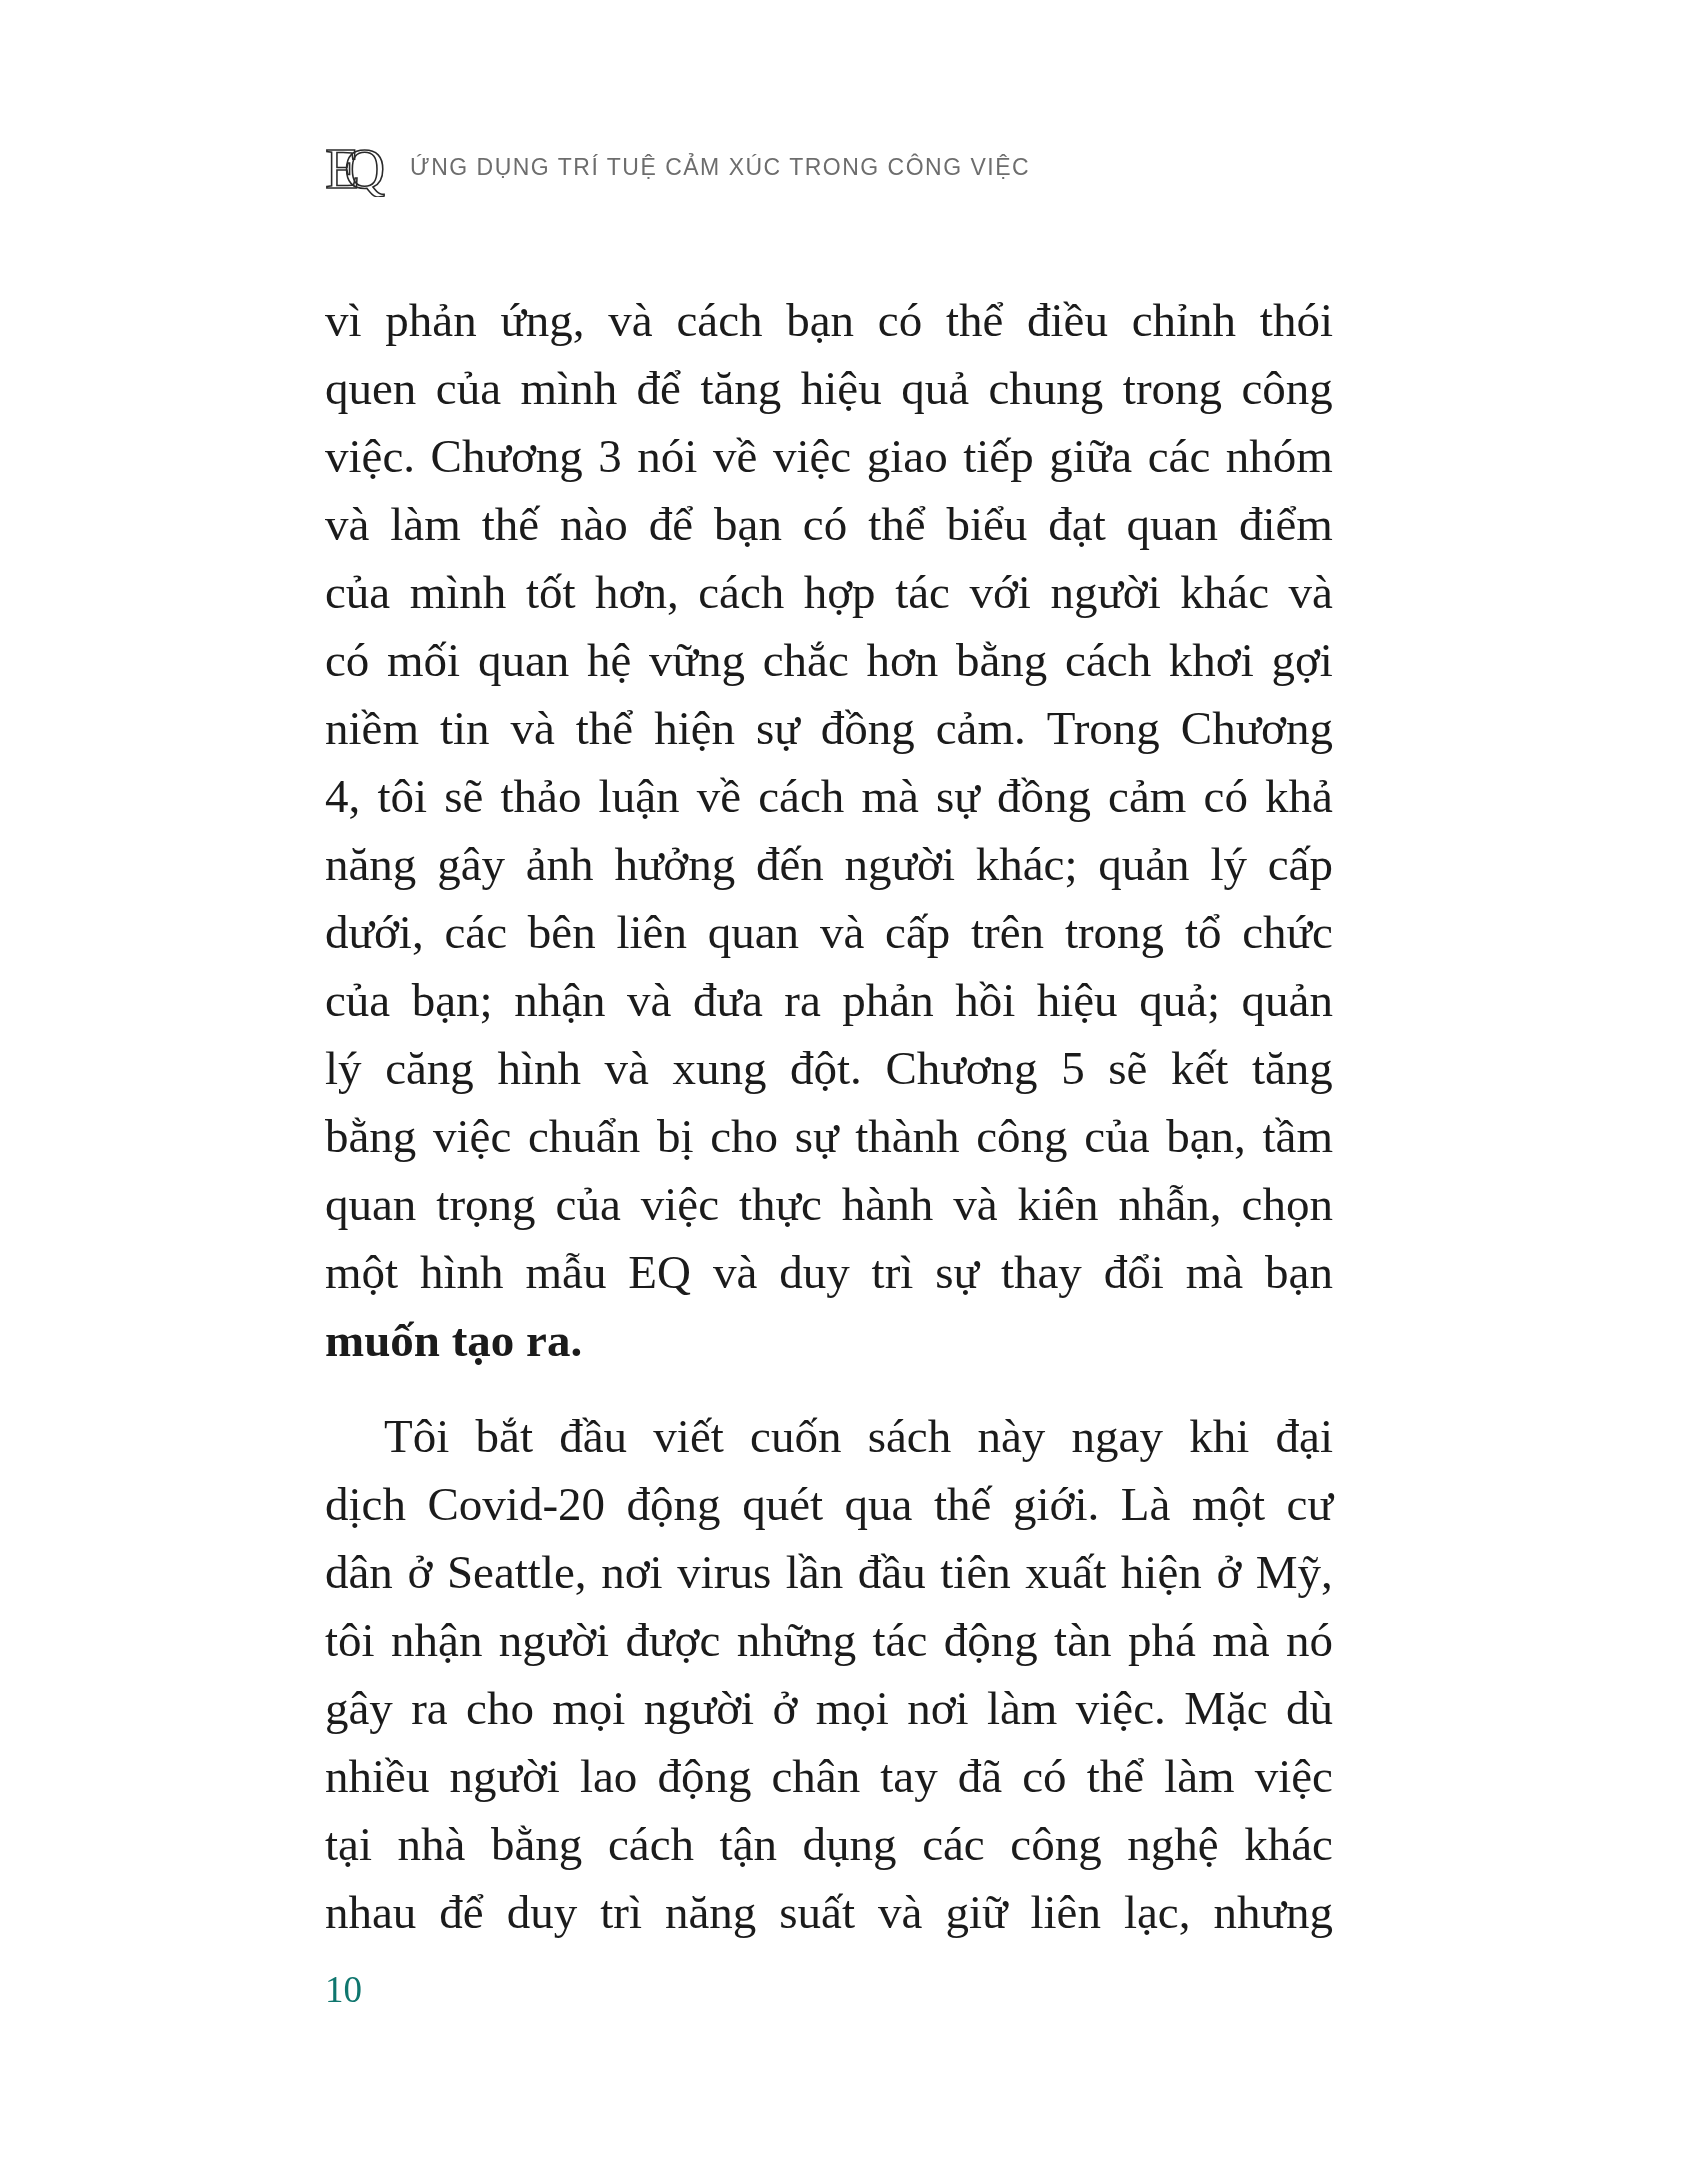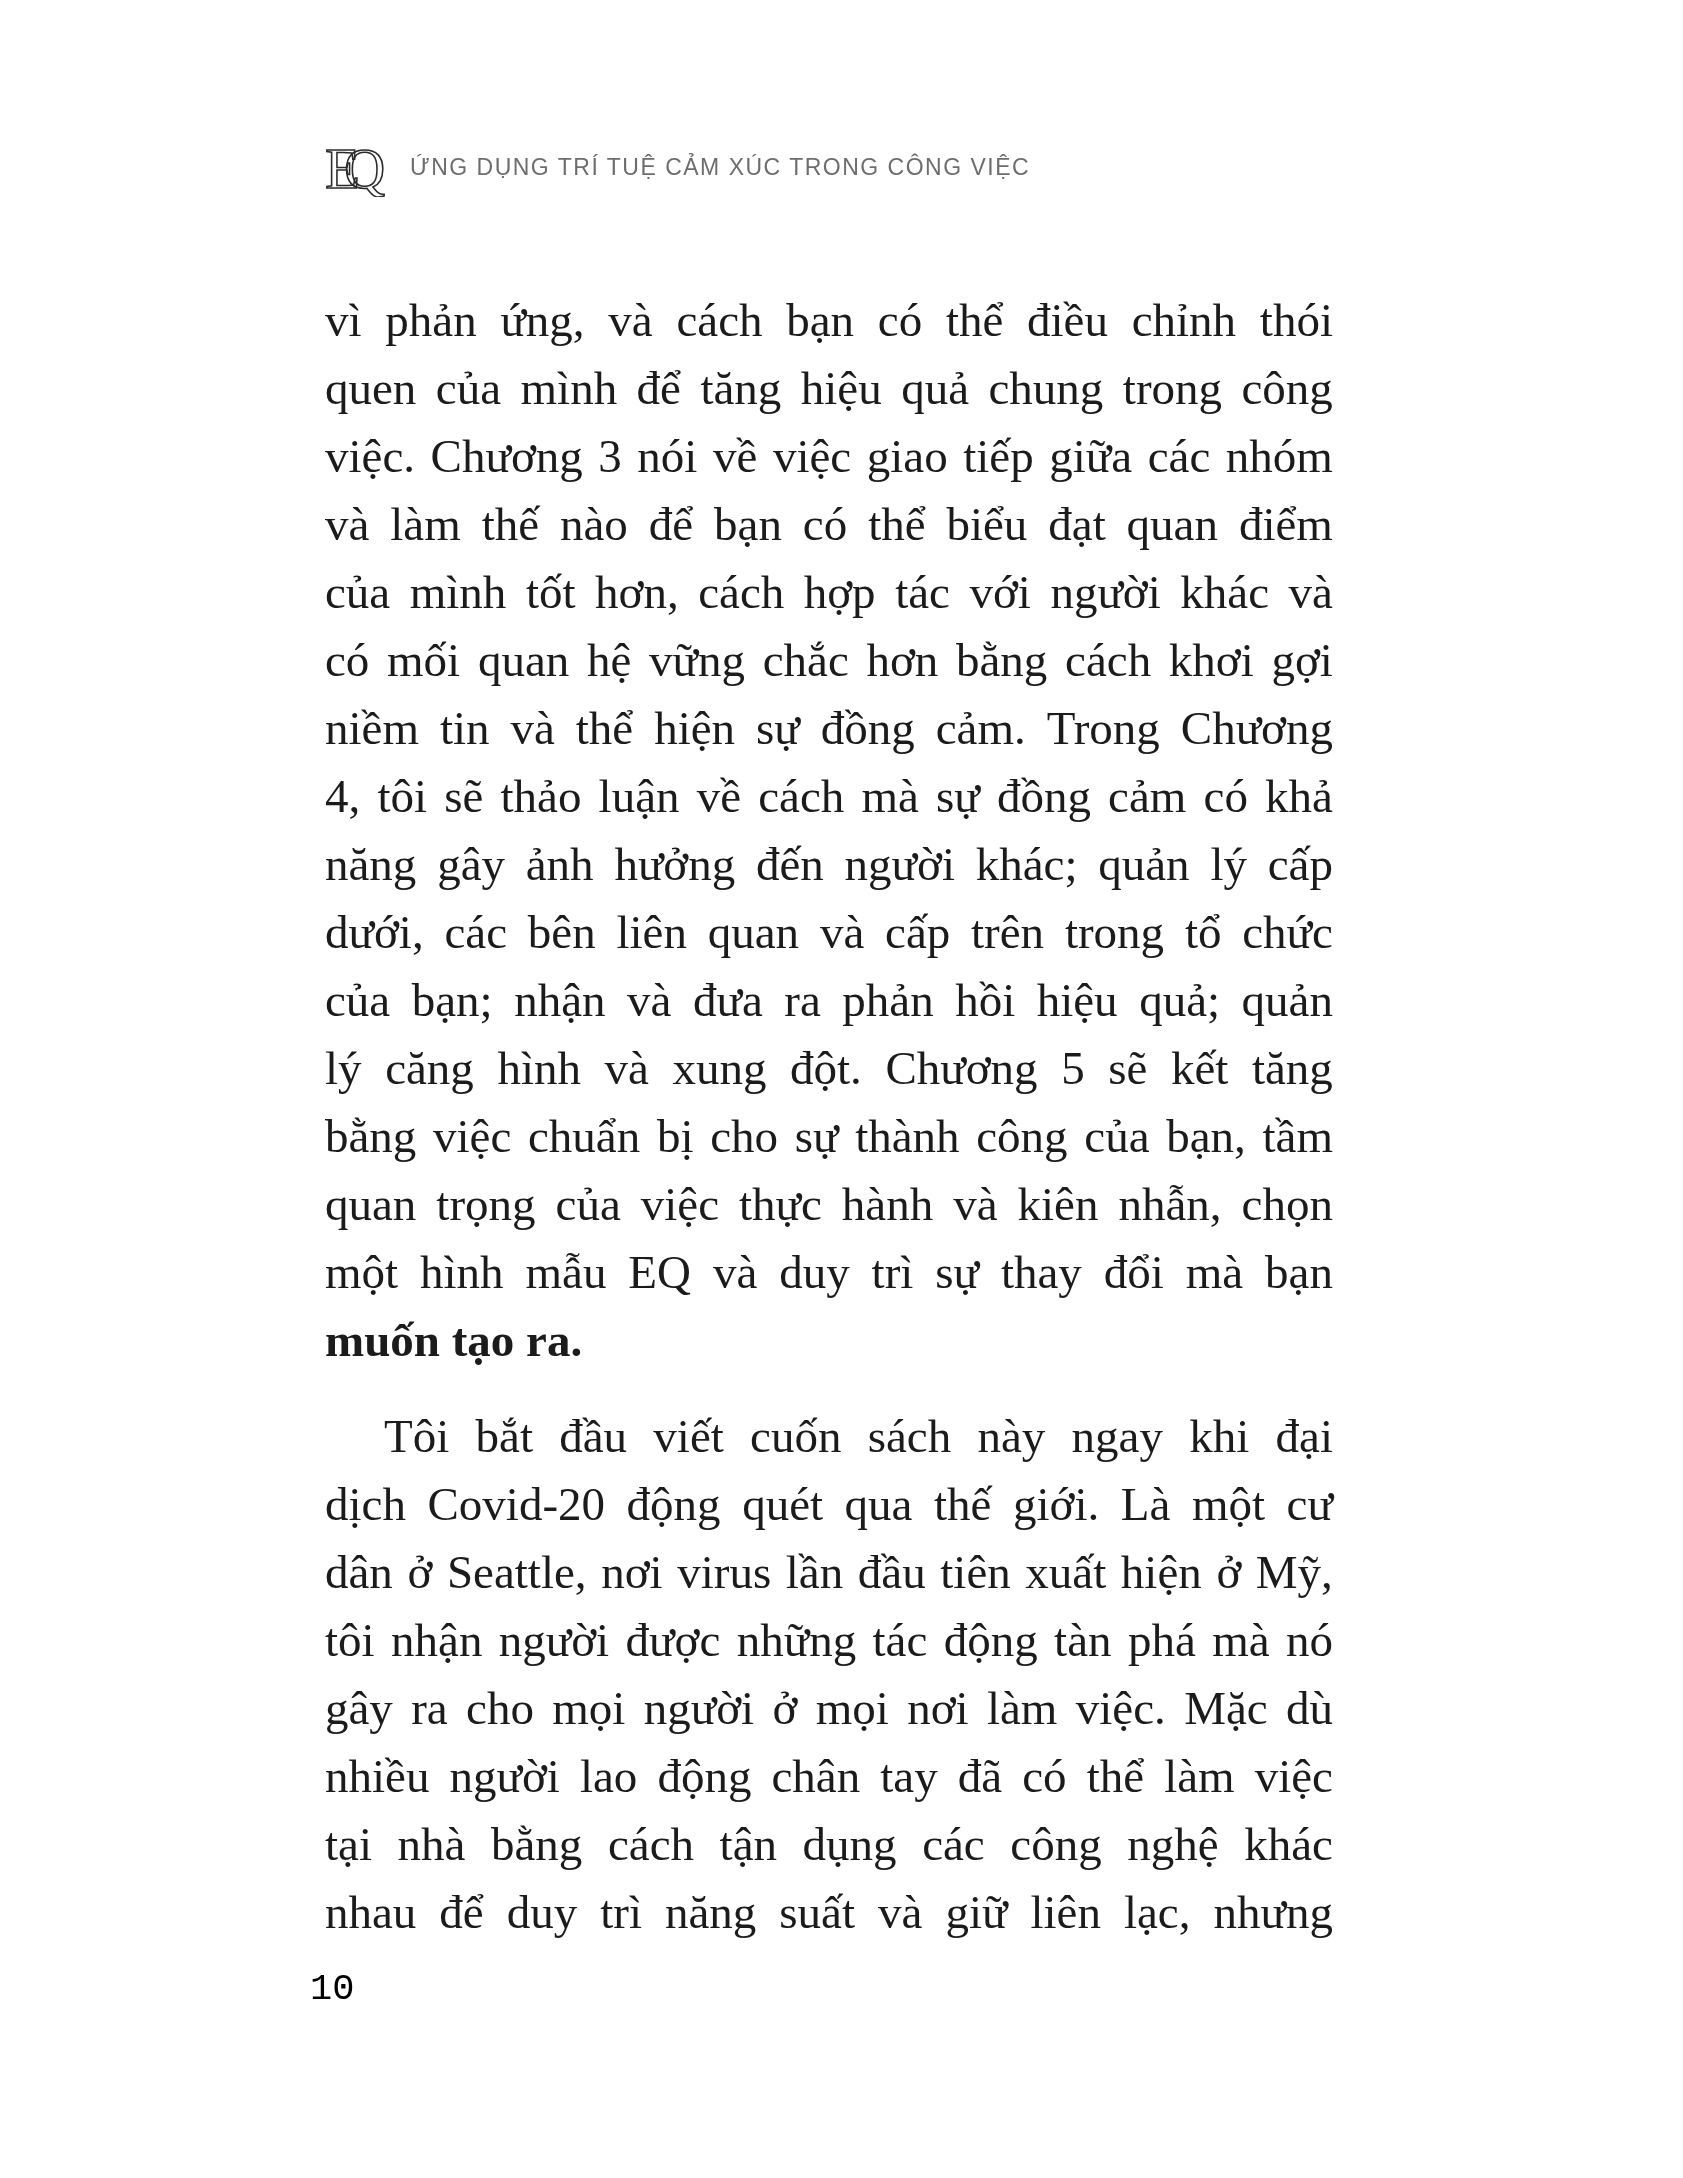--- a/index.html
+++ b/index.html
@@ -47,24 +47,24 @@
   .line.just {
     display:flex;
     justify-content:space-between;
     align-items:baseline;
   }
   .line.indent { padding-left:59px; }
   .line.plain { text-align:left;font-weight:bold; }
   
   .page-number {
     position:absolute;
-    left:310px; top:1968px;
-    font-family:Liberation Mono, monospace;
+    left:325px; top:1968px;
+    font-family:Liberation Serif, serif;
     font-size:37px;
-    color:#000000;
+    color:#0f766e;
   }
 </style>
 </head>
 <body>
 
 <div class="page">
 
   <div class="header">
     <svg class="eq-logo" viewBox="0 0 82 70" xmlns="http://www.w3.org/2000/svg" aria-hidden="true">
       <g fill="none" stroke="#2a2a2a" stroke-width="2">

